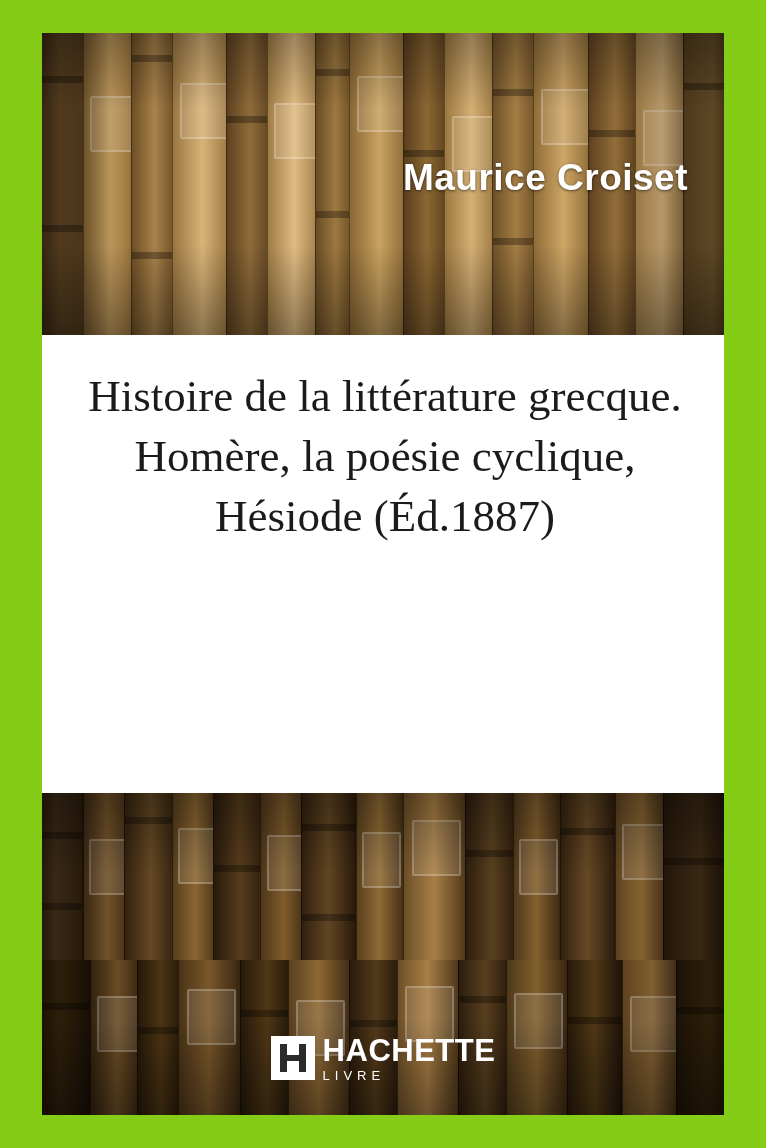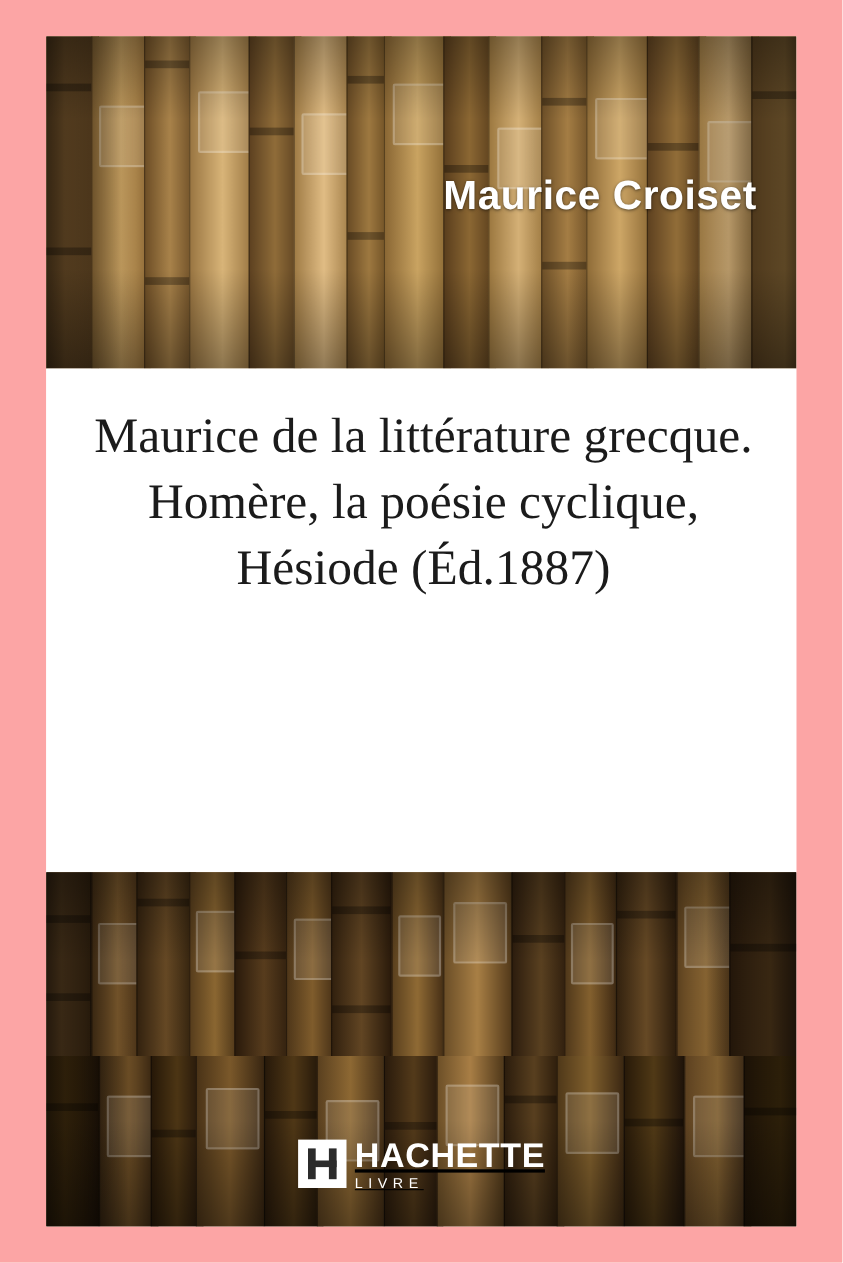--- a/index.html
+++ b/index.html
@@ -11,21 +11,21 @@
     width: 766px;
     height: 1148px;
     font-family: "Liberation Serif", serif;
     overflow: hidden;
   }
 
   .cover {
     position: relative;
     width: 766px;
     height: 1148px;
-    background: #fca5a5;
+    background: #84cc16;
     box-sizing: border-box;
   }
 
   
   .cover-inner {
     position: absolute;
     left: 42px;
     top: 33px;
     width: 682px;
     height: 1082px;
@@ -177,21 +177,20 @@
     top: 19px;
     width: 26px;
     height: 6px;
     background: #2b2b2b;
     z-index: 2;
   }
   .hachette-text {
     display: flex;
     flex-direction: column;
     line-height: 1;
-    text-decoration: underline;
   }
   .hachette-name {
     font-family: "Liberation Sans", sans-serif;
     font-weight: bold;
     font-size: 31px;
     color: #ffffff;
     letter-spacing: 0.5px;
   }
   .hachette-sub {
     font-family: "Liberation Sans", sans-serif;
@@ -262,21 +261,21 @@
         <div class="label" style="top:28%"></div>
       </div>
       <div class="spine" style="left:94%;  width:9%;  background:linear-gradient(90deg,#6b4d26,#9b763e,#543a19);">
         <div class="band" style="top:20%"></div>
       </div>
     </div>
 
     <div class="author">Maurice Croiset</div>
 
     <div class="title-band">
-      <div class="title">Maurice de la littérature grecque. Homère, la poésie cyclique, Hésiode (Éd.1887)</div>
+      <div class="title">Histoire de la littérature grecque. Homère, la poésie cyclique, Hésiode (Éd.1887)</div>
     </div>
 
     <div class="photo-bottom">
 
       <div class="shelf-row" style="top:0; height:52%;">
         <div class="spine" style="left:-2%; width:8%;  background:linear-gradient(90deg,#2c1c0d,#5a4021,#33220f);">
             <div class="band" style="top:26%"></div>
             <div class="band" style="top:64%"></div>
           </div>
         <div class="spine" style="left:6%;  width:7%;  background:linear-gradient(90deg,#4b3317,#7c5a2d,#3d2812);">

